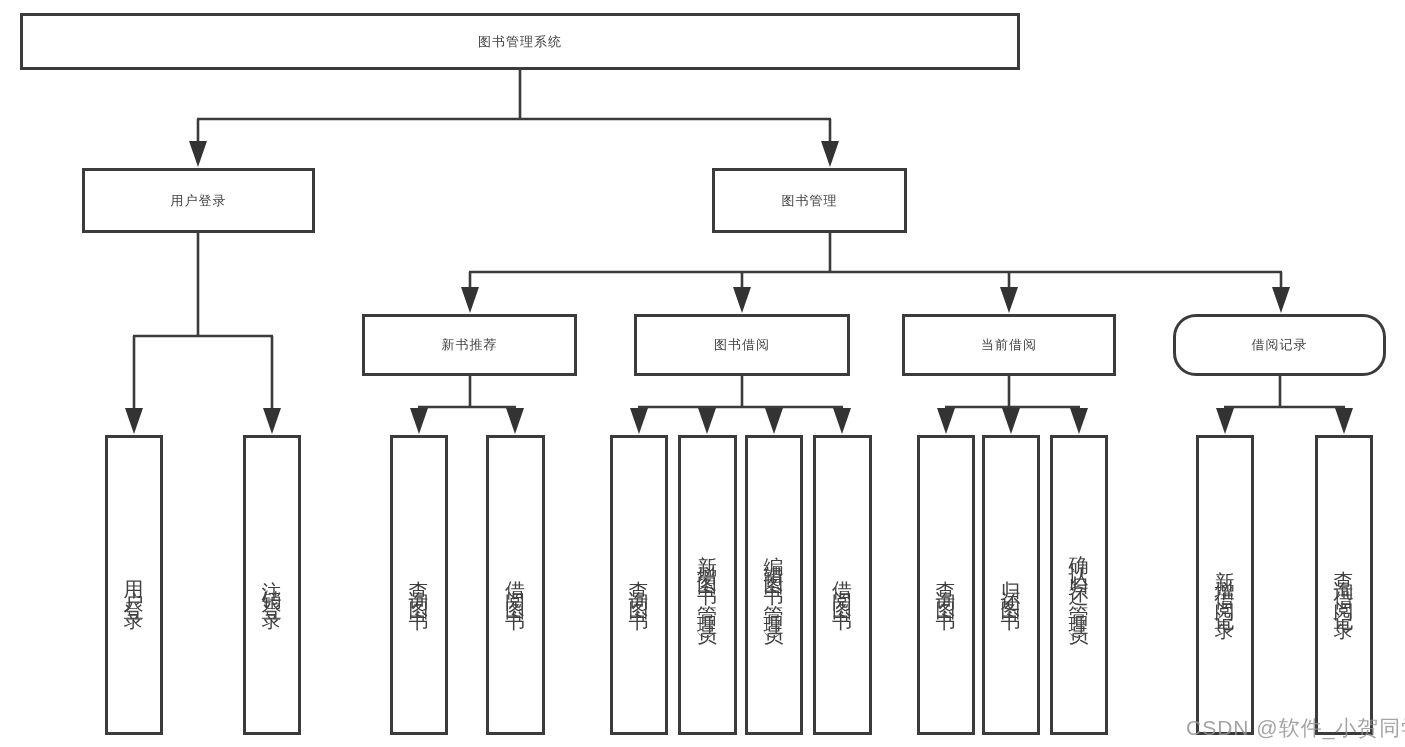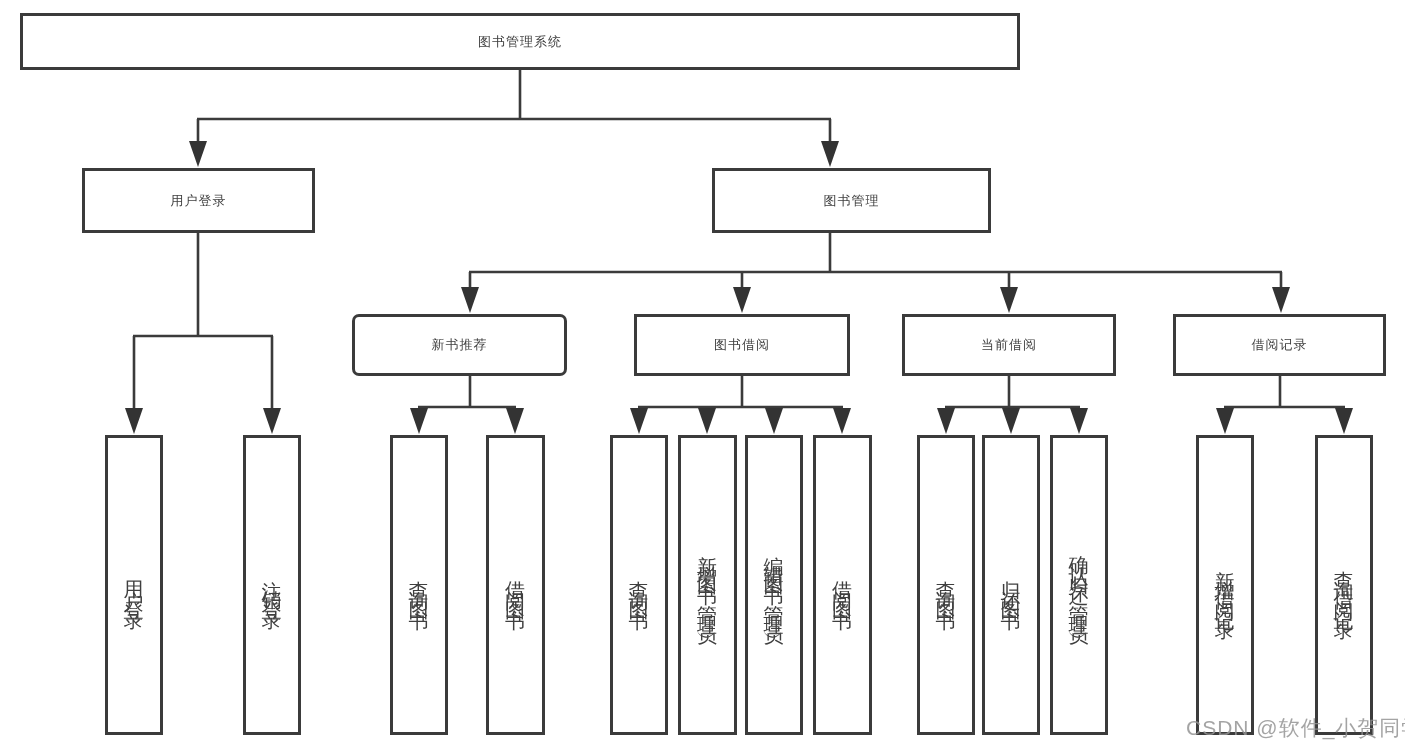--- a/index.html
+++ b/index.html
@@ -113,34 +113,34 @@
     </g>
   </svg>
 
   <div class="node h" style="left:20px; top:13px; width:1000px; height:57px;">
     <span>图书管理系统</span>
   </div>
 
   <div class="node h" style="left:82px; top:168px; width:233px; height:65px;">
     <span>用户登录</span>
   </div>
-  <div class="node h" style="left:712px; top:168px; width:279px; height:65px;">
+  <div class="node h" style="left:712px; top:168px; width:195px; height:65px;">
     <span>图书管理</span>
   </div>
 
-  <div class="node h" style="left:352px; top:314px; width:215px; height:62px;border-radius:7px;">
+  <div class="node h" style="left:362px; top:314px; width:215px; height:62px;">
     <span>新书推荐</span>
   </div>
   <div class="node h" style="left:634px; top:314px; width:216px; height:62px;align-items:center;">
     <span>图书借阅</span>
   </div>
   <div class="node h" style="left:902px; top:314px; width:214px; height:62px;text-align:right;">
     <span>当前借阅</span>
   </div>
-  <div class="node h" style="left:1173px; top:314px; width:213px; height:62px;">
+  <div class="node h" style="left:1173px; top:314px; width:213px; height:62px;border-radius:23px;">
     <span>借阅记录</span>
   </div>
 
   <div class="node v" style="left:105px; top:435px; width:58px; height:300px;">
     <span>用户登录</span>
   </div>
   <div class="node v" style="left:243px; top:435px; width:58px; height:300px;">
     <span>注销登录</span>
   </div>
 

